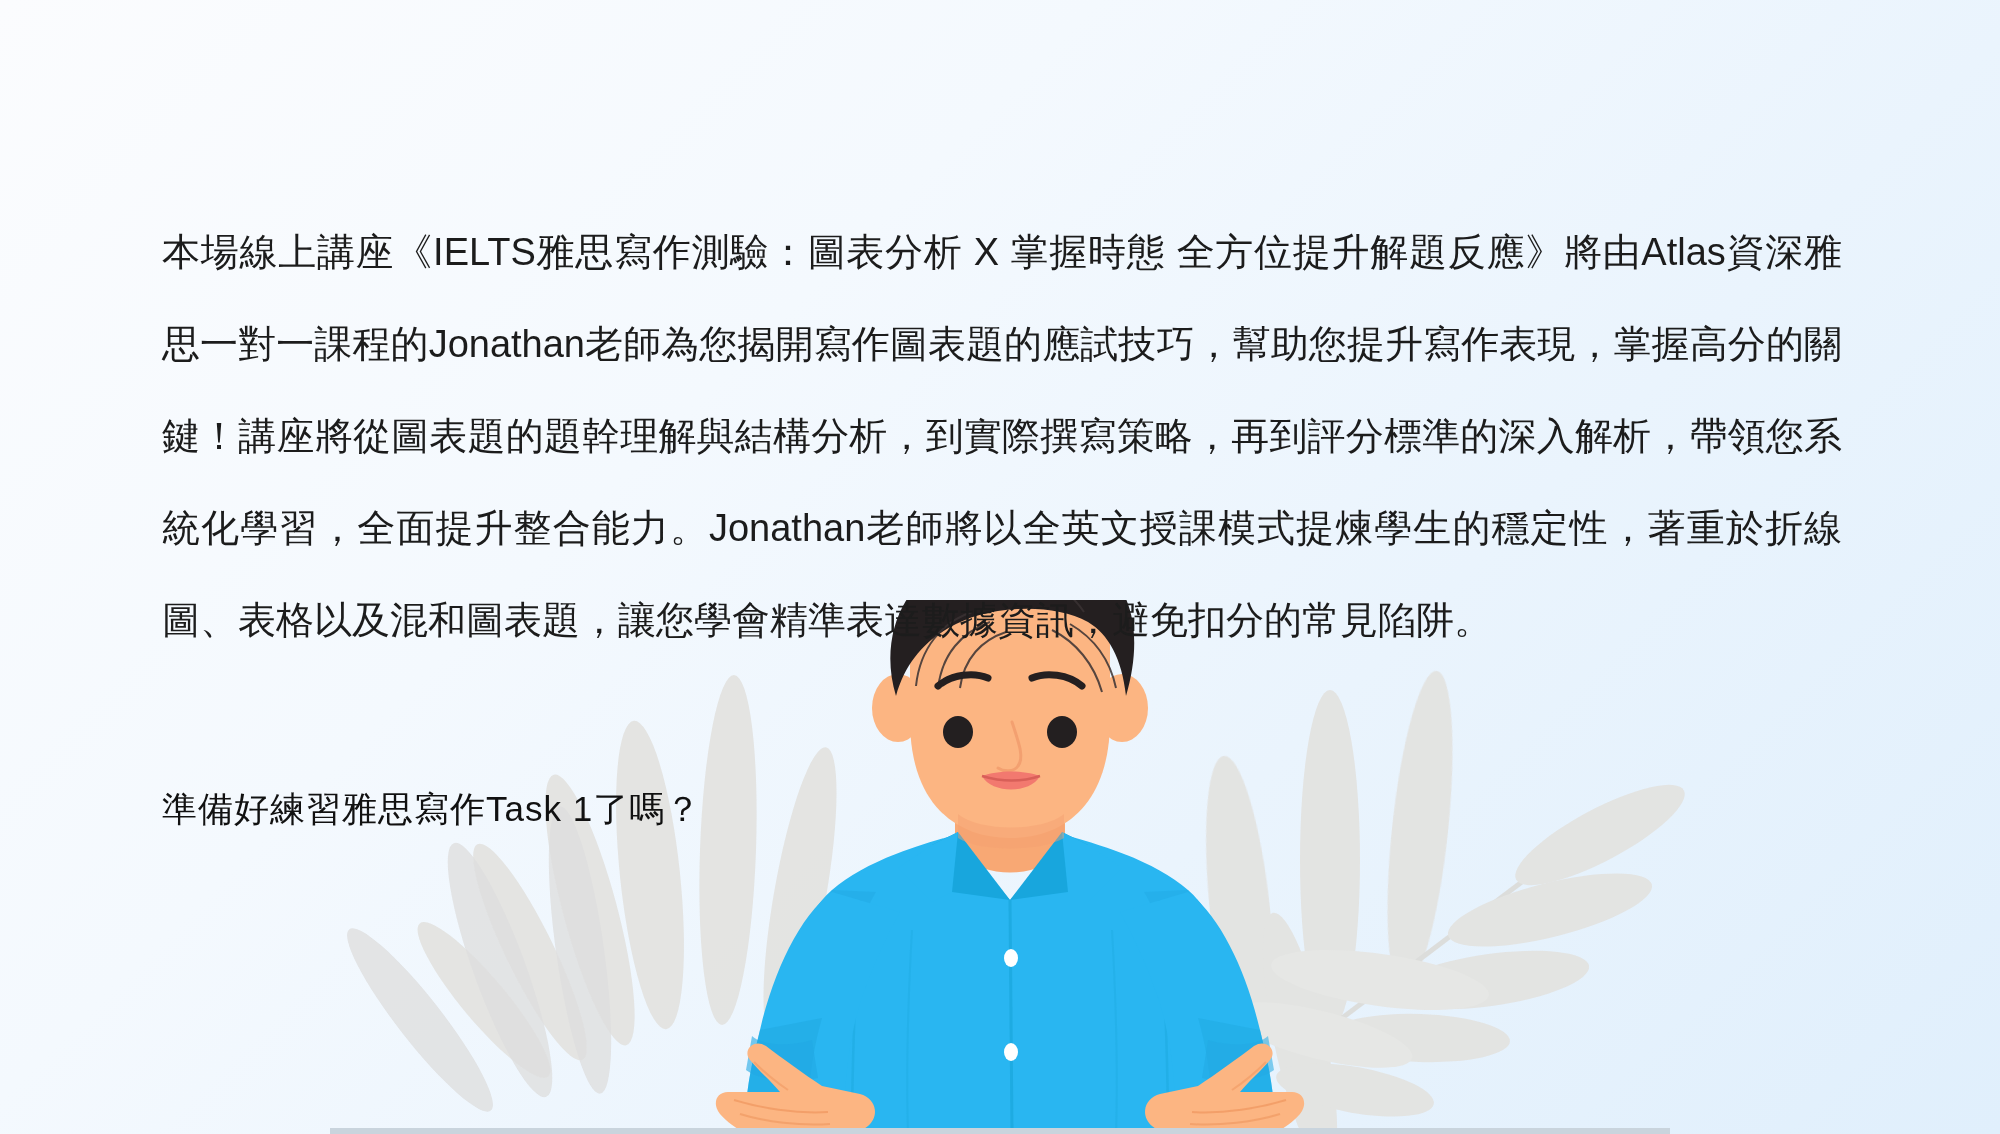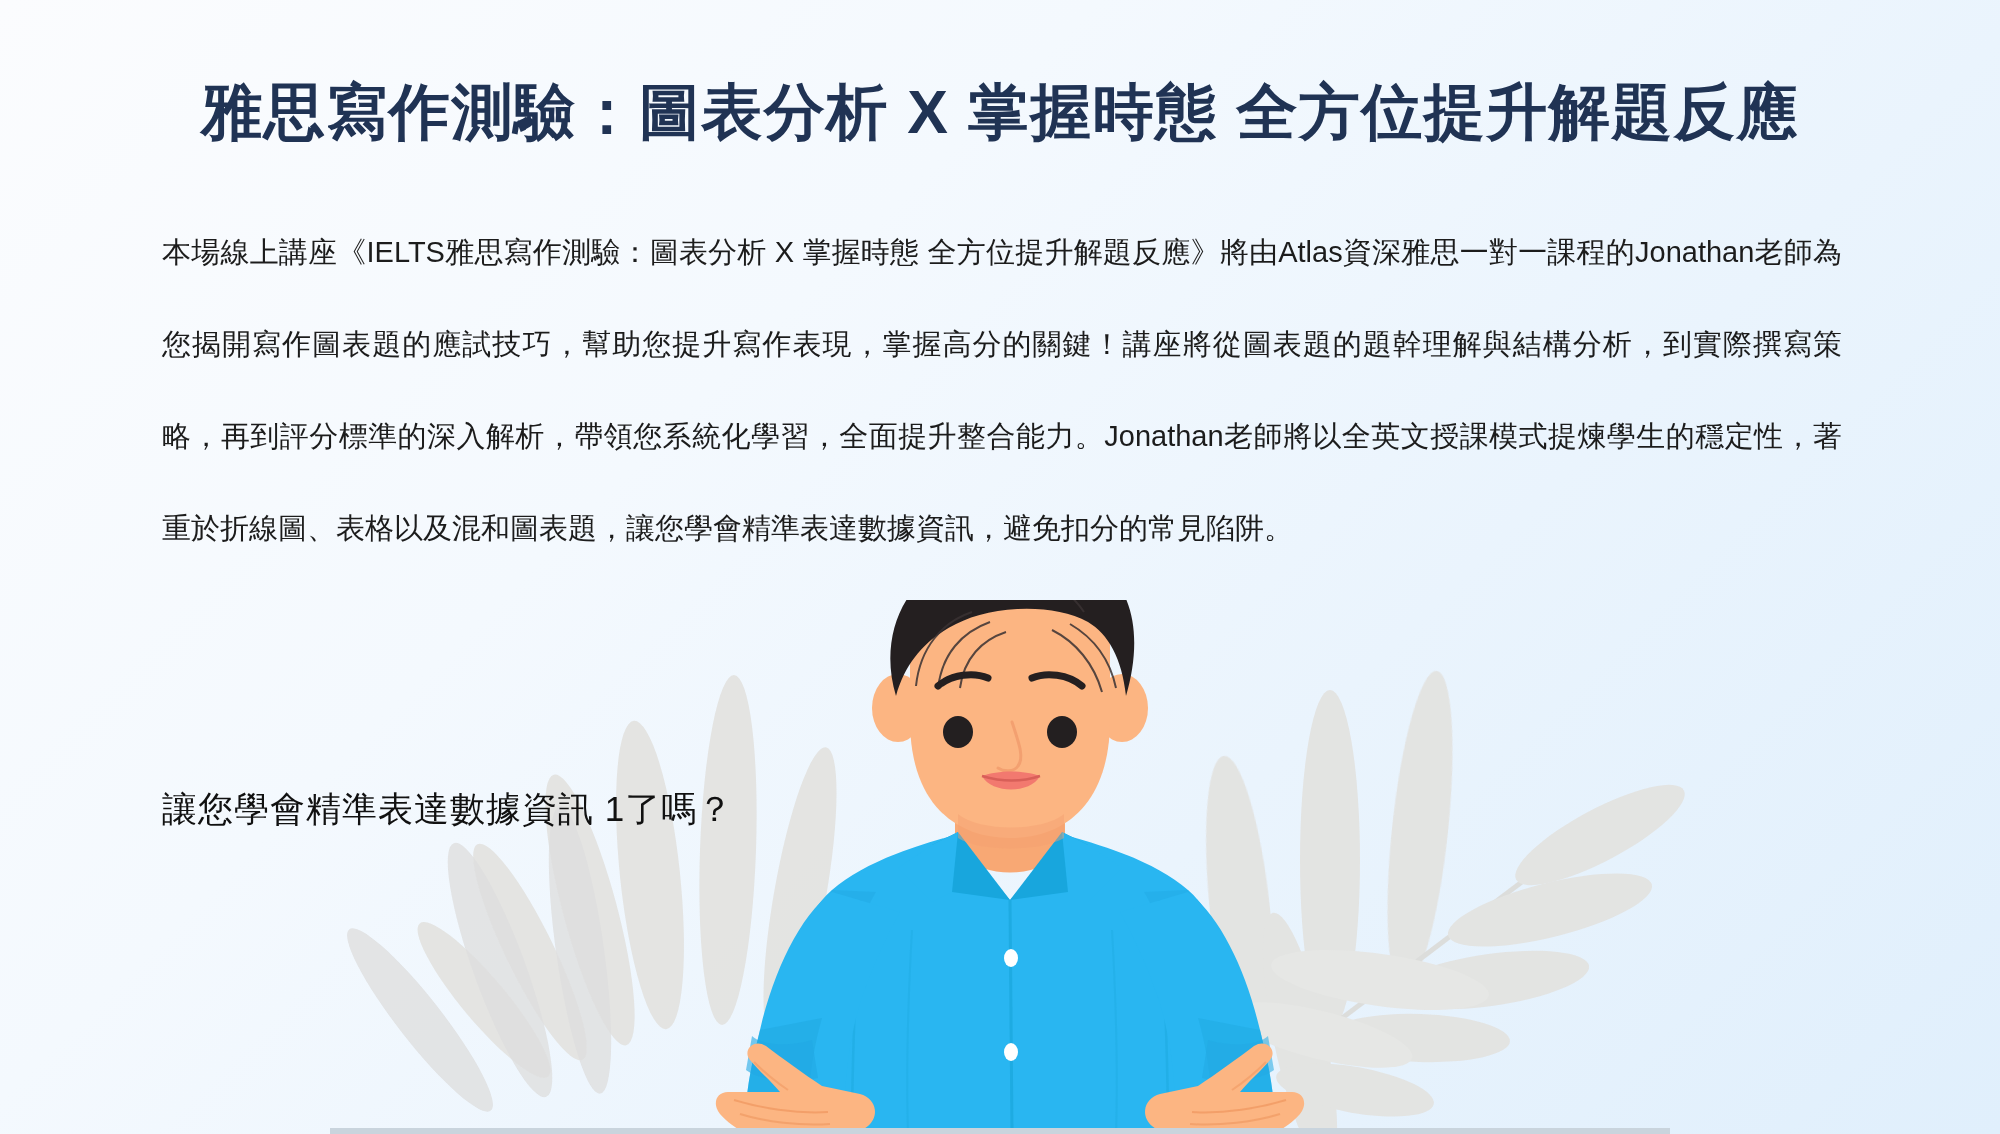--- a/index.html
+++ b/index.html
@@ -45,21 +45,21 @@
     white-space:nowrap;
     z-index:6;
   }
 
   
   .body-copy {
     position:absolute;
     left:162px;
     top:206px;
     width:1680px;
-    font-size:29px;
+    font-size:38px;
     line-height:92px;
     color:#1c1c1c;
     text-align:justify;
     text-justify:inter-character;
     z-index:6;
   }
   .body-copy p { margin:0; }
 
   
   .cta {
@@ -134,21 +134,20 @@
         <ellipse cx="120" cy="248" rx="90" ry="24" transform="rotate(2 120 248)"></ellipse>
         <ellipse cx="55" cy="300" rx="80" ry="23" transform="rotate(10 55 300)"></ellipse>
       </g>
       <g transform="translate(1260,940)" fill="#e6e6e4">
         <ellipse cx="120" cy="40" rx="110" ry="26" transform="rotate(8 120 40)"></ellipse>
         <ellipse cx="60" cy="95" rx="95" ry="24" transform="rotate(14 60 95)"></ellipse>
       </g>
     </g>
   </svg>
 
-  <div class="title">雅思寫作測驗：圖表分析 X 掌握時態 全方位提升解題反應</div>
 
   <div class="body-copy">
     <p>本場線上講座《IELTS雅思寫作測驗：圖表分析 X 掌握時態 全方位提升解題反應》將由Atlas資深雅思一對一課程的Jonathan老師為您揭開寫作圖表題的應試技巧，幫助您提升寫作表現，掌握高分的關鍵！講座將從圖表題的題幹理解與結構分析，到實際撰寫策略，再到評分標準的深入解析，帶領您系統化學習，全面提升整合能力。Jonathan老師將以全英文授課模式提煉學生的穩定性，著重於折線圖、表格以及混和圖表題，讓您學會精準表達數據資訊，避免扣分的常見陷阱。</p>
   </div>
 
   <svg class="character" viewBox="0 0 900 534" preserveAspectRatio="xMidYMax meet" aria-hidden="true">
     <defs>
       <clipPath id="bodyclip">
         <rect x="0" y="0" width="900" height="534"></rect>
       </clipPath>
@@ -277,18 +276,18 @@
       <path d="M452,122 C460,146 464,158 458,166 C454,172 444,172 438,168" stroke="#f3a070" stroke-width="3" fill="none" stroke-linecap="round"></path>
 
       <path d="M422,176 C438,170 464,170 480,176 C470,194 432,194 422,176 Z" fill="#f2796f"></path>
       <path d="M422,176 C442,182 462,182 480,176" stroke="#d85f58" stroke-width="2.5" fill="none"></path>
 
       <path d="M398,214 C420,232 482,232 504,214 L504,238 C480,252 420,252 398,238 Z" fill="#f3a070" opacity="0.45"></path>
     </g>
   </svg>
 
   <div class="cta">
-    <div class="cta-line">讓您學會精準表達數據資訊 1了嗎？</div>
+    <div class="cta-line">準備好練習雅思寫作Task 1了嗎？</div>
   </div>
 
   <div class="bottom-edge"></div>
 
 </div>
 
 </body></html>

